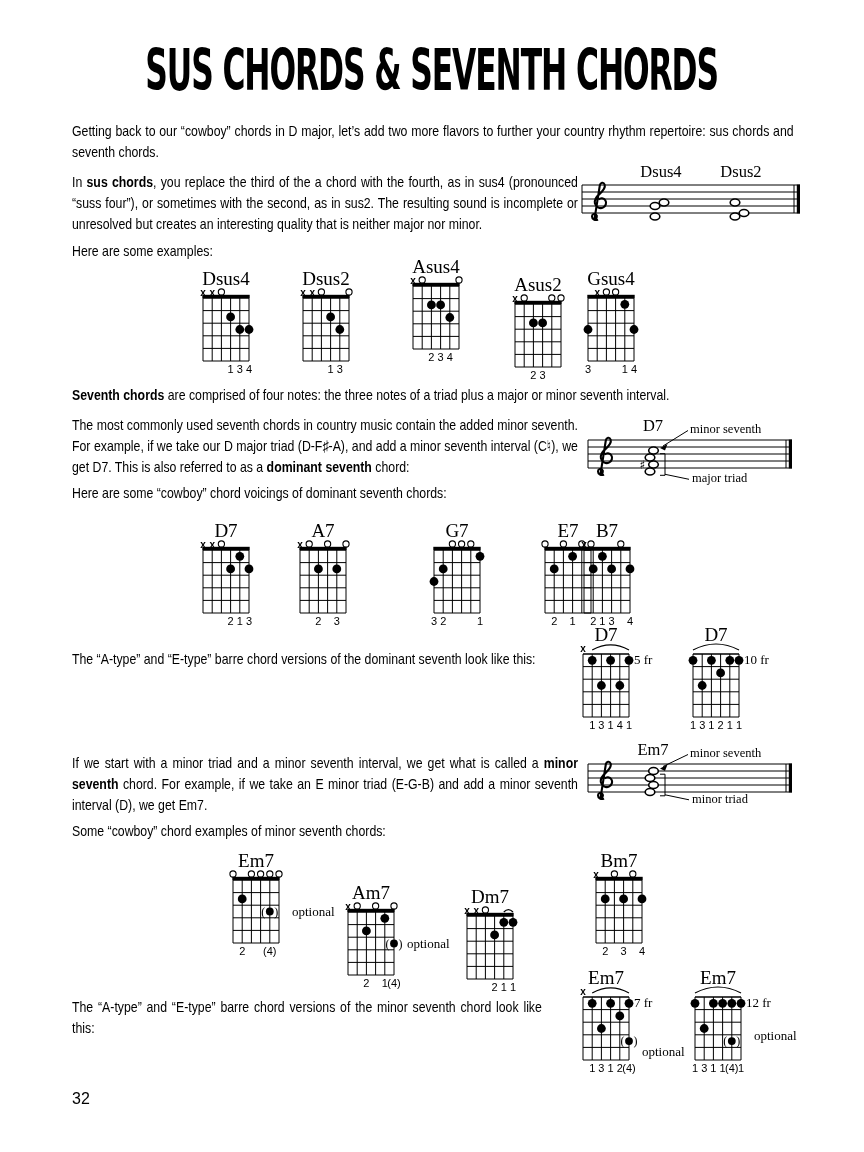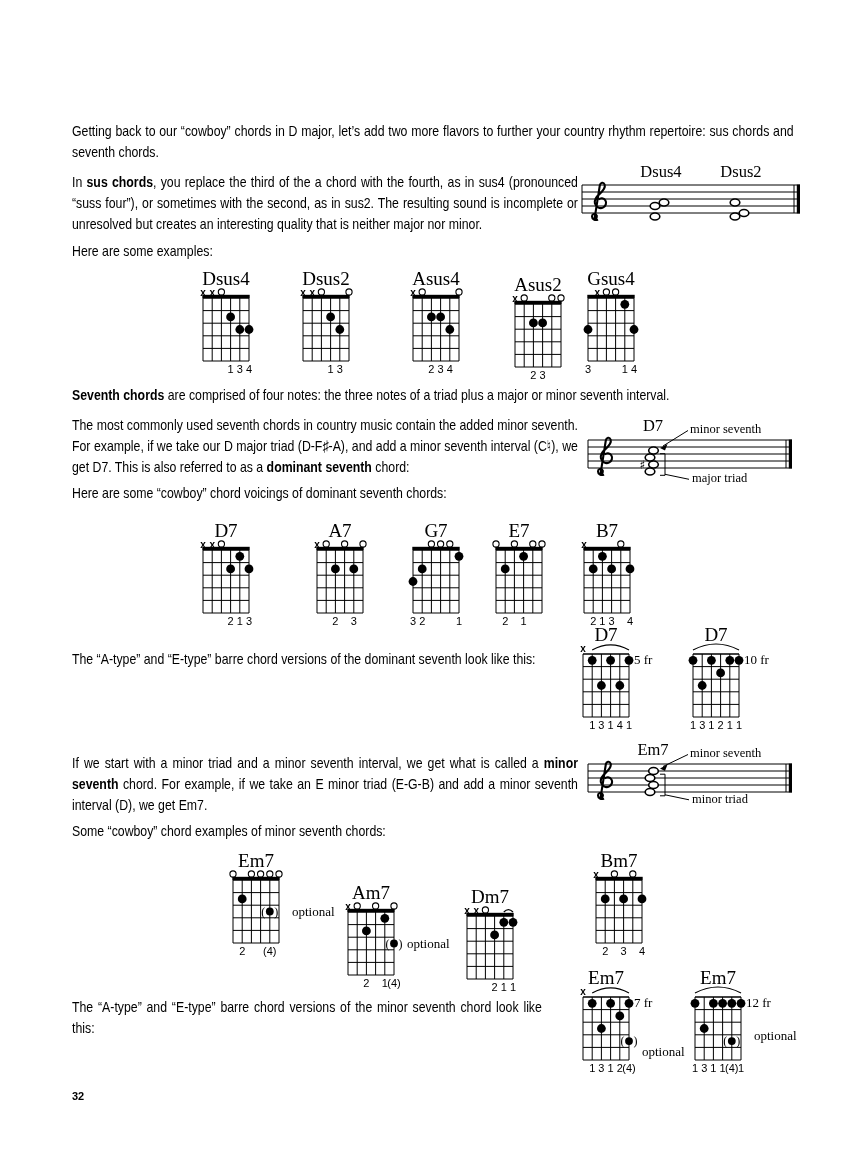--- a/index.html
+++ b/index.html
@@ -7,36 +7,39 @@
        font-family:"Liberation Sans","DejaVu Sans",sans-serif;}
   .page{position:absolute;left:0;top:0;width:864px;height:1152px;background:#fff;overflow:hidden;}
   .abs{position:absolute;}
   .title-wrap{position:absolute;left:0;right:0;top:42px;display:flex;justify-content:center;}
   .title{font-family:"DejaVu Sans",sans-serif;font-weight:bold;font-size:57px;line-height:1;
          letter-spacing:-2px;white-space:nowrap;transform:scaleX(0.55);transform-origin:center top;}
   .para{font-size:15px;line-height:21px;text-align:justify;
         transform:scaleX(0.82);transform-origin:0 0;}
   .para.nj{text-align:left;}
   .para.nowrap{white-space:nowrap;}
-  .pageno{font-size:11px;font-weight:bold;}
+  .pageno{font-size:16px;font-weight:normal;}
   
   .cname{font:19px "Liberation Serif","DejaVu Serif",serif;}
   .xmark{font:bold 10px "Liberation Sans","DejaVu Sans",sans-serif;}
   .finger{font:11px "Liberation Sans","DejaVu Sans",sans-serif;}
   .pos{font:13px "Liberation Serif","DejaVu Serif",serif;}
   .paren{font:12px "Liberation Serif","DejaVu Serif",serif;}
   .slabel{font:16.5px "Liberation Serif","DejaVu Serif",serif;}
   .ann{font:12.5px "Liberation Serif","DejaVu Serif",serif;}
   .acc{font:12px "DejaVu Sans",sans-serif;}
 </style>
 </head>
 <body>
 
 <div class="page">
 
+  <div class="title-wrap">
+    <div class="title">SUS CHORDS &amp; SEVENTH CHORDS</div>
+  </div>
 
   <div class="abs para" style="left:72px;top:120px;width:880px">Getting back to our “cowboy” chords in D major, let’s add two more flavors to further your country rhythm repertoire: sus chords and seventh chords.</div>
 
   <div class="abs para" style="left:72px;top:171px;width:617px">In <b>sus chords</b>, you replace the third of the a chord with the fourth, as in sus4 (pronounced “suss four”), or sometimes with the second, as in sus2. The resulting sound is incomplete or unresolved but creates an interesting quality that is neither major nor minor.</div>
   <div class="abs" style="left:562px;top:165px"><svg width="245" height="72" viewBox="0 0 245 72">
         <line x1="20" y1="20" x2="238" y2="20" stroke="#000" stroke-width="1"></line>
         <line x1="20" y1="27" x2="238" y2="27" stroke="#000" stroke-width="1"></line>
         <line x1="20" y1="34" x2="238" y2="34" stroke="#000" stroke-width="1"></line>
         <line x1="20" y1="41" x2="238" y2="41" stroke="#000" stroke-width="1"></line>
         <line x1="20" y1="48" x2="238" y2="48" stroke="#000" stroke-width="1"></line>
@@ -99,21 +102,21 @@
           <line x1="32.4" y1="28" x2="32.4" y2="91" stroke="#000" stroke-width="1"></line>
           <line x1="41.599999999999994" y1="28" x2="41.599999999999994" y2="91" stroke="#000" stroke-width="1"></line>
           <line x1="50.8" y1="28" x2="50.8" y2="91" stroke="#000" stroke-width="1"></line>
           <line x1="60" y1="28" x2="60" y2="91" stroke="#000" stroke-width="1"></line>
           <rect x="13.3" y="24.8" width="47.4" height="3.2" fill="#000"></rect>
           <circle cx="41.599999999999994" cy="46.9" r="4.4" fill="#000"></circle>
           <circle cx="50.8" cy="59.5" r="4.4" fill="#000"></circle>
           <text x="41.599999999999994" y="103" text-anchor="middle" class="finger">1</text>
           <text x="50.8" y="103" text-anchor="middle" class="finger">3</text>
         </svg></div>
-    <div class="abs" style="left:399px;top:270px"><svg width="135" height="108" viewBox="0 0 135 108">
+    <div class="abs" style="left:399px;top:258px"><svg width="135" height="108" viewBox="0 0 135 108">
           <text x="37" y="15" text-anchor="middle" class="cname">Asus4</text>
           <text x="14" y="25.5" text-anchor="middle" class="xmark">x</text>
           <circle cx="23.2" cy="22" r="3.1" fill="none" stroke="#000" stroke-width="1.1"></circle>
           <circle cx="60" cy="22" r="3.1" fill="none" stroke="#000" stroke-width="1.1"></circle>
           <line x1="14" y1="28" x2="60" y2="28" stroke="#000" stroke-width="1.4"></line>
           <line x1="14" y1="40.6" x2="60" y2="40.6" stroke="#000" stroke-width="1"></line>
           <line x1="14" y1="53.2" x2="60" y2="53.2" stroke="#000" stroke-width="1"></line>
           <line x1="14" y1="65.8" x2="60" y2="65.8" stroke="#000" stroke-width="1"></line>
           <line x1="14" y1="78.4" x2="60" y2="78.4" stroke="#000" stroke-width="1"></line>
           <line x1="14" y1="91" x2="60" y2="91" stroke="#000" stroke-width="1"></line>
@@ -230,21 +233,21 @@
           <line x1="50.8" y1="28" x2="50.8" y2="91" stroke="#000" stroke-width="1"></line>
           <line x1="60" y1="28" x2="60" y2="91" stroke="#000" stroke-width="1"></line>
           <rect x="13.3" y="24.8" width="47.4" height="3.2" fill="#000"></rect>
           <circle cx="41.599999999999994" cy="46.9" r="4.4" fill="#000"></circle>
           <circle cx="50.8" cy="34.3" r="4.4" fill="#000"></circle>
           <circle cx="60" cy="46.9" r="4.4" fill="#000"></circle>
           <text x="41.599999999999994" y="103" text-anchor="middle" class="finger">2</text>
           <text x="50.8" y="103" text-anchor="middle" class="finger">1</text>
           <text x="60" y="103" text-anchor="middle" class="finger">3</text>
         </svg></div>
-    <div class="abs" style="left:303px;top:522px"><svg width="135" height="108" viewBox="0 0 135 108">
+    <div class="abs" style="left:286px;top:522px"><svg width="135" height="108" viewBox="0 0 135 108">
           <text x="37" y="15" text-anchor="middle" class="cname">A7</text>
           <text x="14" y="25.5" text-anchor="middle" class="xmark">x</text>
           <circle cx="23.2" cy="22" r="3.1" fill="none" stroke="#000" stroke-width="1.1"></circle>
           <circle cx="41.599999999999994" cy="22" r="3.1" fill="none" stroke="#000" stroke-width="1.1"></circle>
           <circle cx="60" cy="22" r="3.1" fill="none" stroke="#000" stroke-width="1.1"></circle>
           <line x1="14" y1="28" x2="60" y2="28" stroke="#000" stroke-width="1.4"></line>
           <line x1="14" y1="40.6" x2="60" y2="40.6" stroke="#000" stroke-width="1"></line>
           <line x1="14" y1="53.2" x2="60" y2="53.2" stroke="#000" stroke-width="1"></line>
           <line x1="14" y1="65.8" x2="60" y2="65.8" stroke="#000" stroke-width="1"></line>
           <line x1="14" y1="78.4" x2="60" y2="78.4" stroke="#000" stroke-width="1"></line>
@@ -254,21 +257,21 @@
           <line x1="32.4" y1="28" x2="32.4" y2="91" stroke="#000" stroke-width="1"></line>
           <line x1="41.599999999999994" y1="28" x2="41.599999999999994" y2="91" stroke="#000" stroke-width="1"></line>
           <line x1="50.8" y1="28" x2="50.8" y2="91" stroke="#000" stroke-width="1"></line>
           <line x1="60" y1="28" x2="60" y2="91" stroke="#000" stroke-width="1"></line>
           <rect x="13.3" y="24.8" width="47.4" height="3.2" fill="#000"></rect>
           <circle cx="32.4" cy="46.9" r="4.4" fill="#000"></circle>
           <circle cx="50.8" cy="46.9" r="4.4" fill="#000"></circle>
           <text x="32.4" y="103" text-anchor="middle" class="finger">2</text>
           <text x="50.8" y="103" text-anchor="middle" class="finger">3</text>
         </svg></div>
-    <div class="abs" style="left:399px;top:522px"><svg width="135" height="108" viewBox="0 0 135 108">
+    <div class="abs" style="left:420px;top:522px"><svg width="135" height="108" viewBox="0 0 135 108">
           <text x="37" y="15" text-anchor="middle" class="cname">G7</text>
           <circle cx="32.4" cy="22" r="3.1" fill="none" stroke="#000" stroke-width="1.1"></circle>
           <circle cx="41.599999999999994" cy="22" r="3.1" fill="none" stroke="#000" stroke-width="1.1"></circle>
           <circle cx="50.8" cy="22" r="3.1" fill="none" stroke="#000" stroke-width="1.1"></circle>
           <line x1="14" y1="28" x2="60" y2="28" stroke="#000" stroke-width="1.4"></line>
           <line x1="14" y1="40.6" x2="60" y2="40.6" stroke="#000" stroke-width="1"></line>
           <line x1="14" y1="53.2" x2="60" y2="53.2" stroke="#000" stroke-width="1"></line>
           <line x1="14" y1="65.8" x2="60" y2="65.8" stroke="#000" stroke-width="1"></line>
           <line x1="14" y1="78.4" x2="60" y2="78.4" stroke="#000" stroke-width="1"></line>
           <line x1="14" y1="91" x2="60" y2="91" stroke="#000" stroke-width="1"></line>
@@ -279,21 +282,21 @@
           <line x1="50.8" y1="28" x2="50.8" y2="91" stroke="#000" stroke-width="1"></line>
           <line x1="60" y1="28" x2="60" y2="91" stroke="#000" stroke-width="1"></line>
           <rect x="13.3" y="24.8" width="47.4" height="3.2" fill="#000"></rect>
           <circle cx="14" cy="59.5" r="4.4" fill="#000"></circle>
           <circle cx="23.2" cy="46.9" r="4.4" fill="#000"></circle>
           <circle cx="60" cy="34.3" r="4.4" fill="#000"></circle>
           <text x="14" y="103" text-anchor="middle" class="finger">3</text>
           <text x="23.2" y="103" text-anchor="middle" class="finger">2</text>
           <text x="60" y="103" text-anchor="middle" class="finger">1</text>
         </svg></div>
-    <div class="abs" style="left:482px;top:522px"><svg width="135" height="108" viewBox="0 0 135 108">
+    <div class="abs" style="left:531px;top:522px"><svg width="135" height="108" viewBox="0 0 135 108">
           <text x="37" y="15" text-anchor="middle" class="cname">E7</text>
           <circle cx="14" cy="22" r="3.1" fill="none" stroke="#000" stroke-width="1.1"></circle>
           <circle cx="32.4" cy="22" r="3.1" fill="none" stroke="#000" stroke-width="1.1"></circle>
           <circle cx="50.8" cy="22" r="3.1" fill="none" stroke="#000" stroke-width="1.1"></circle>
           <circle cx="60" cy="22" r="3.1" fill="none" stroke="#000" stroke-width="1.1"></circle>
           <line x1="14" y1="28" x2="60" y2="28" stroke="#000" stroke-width="1.4"></line>
           <line x1="14" y1="40.6" x2="60" y2="40.6" stroke="#000" stroke-width="1"></line>
           <line x1="14" y1="53.2" x2="60" y2="53.2" stroke="#000" stroke-width="1"></line>
           <line x1="14" y1="65.8" x2="60" y2="65.8" stroke="#000" stroke-width="1"></line>
           <line x1="14" y1="78.4" x2="60" y2="78.4" stroke="#000" stroke-width="1"></line>

